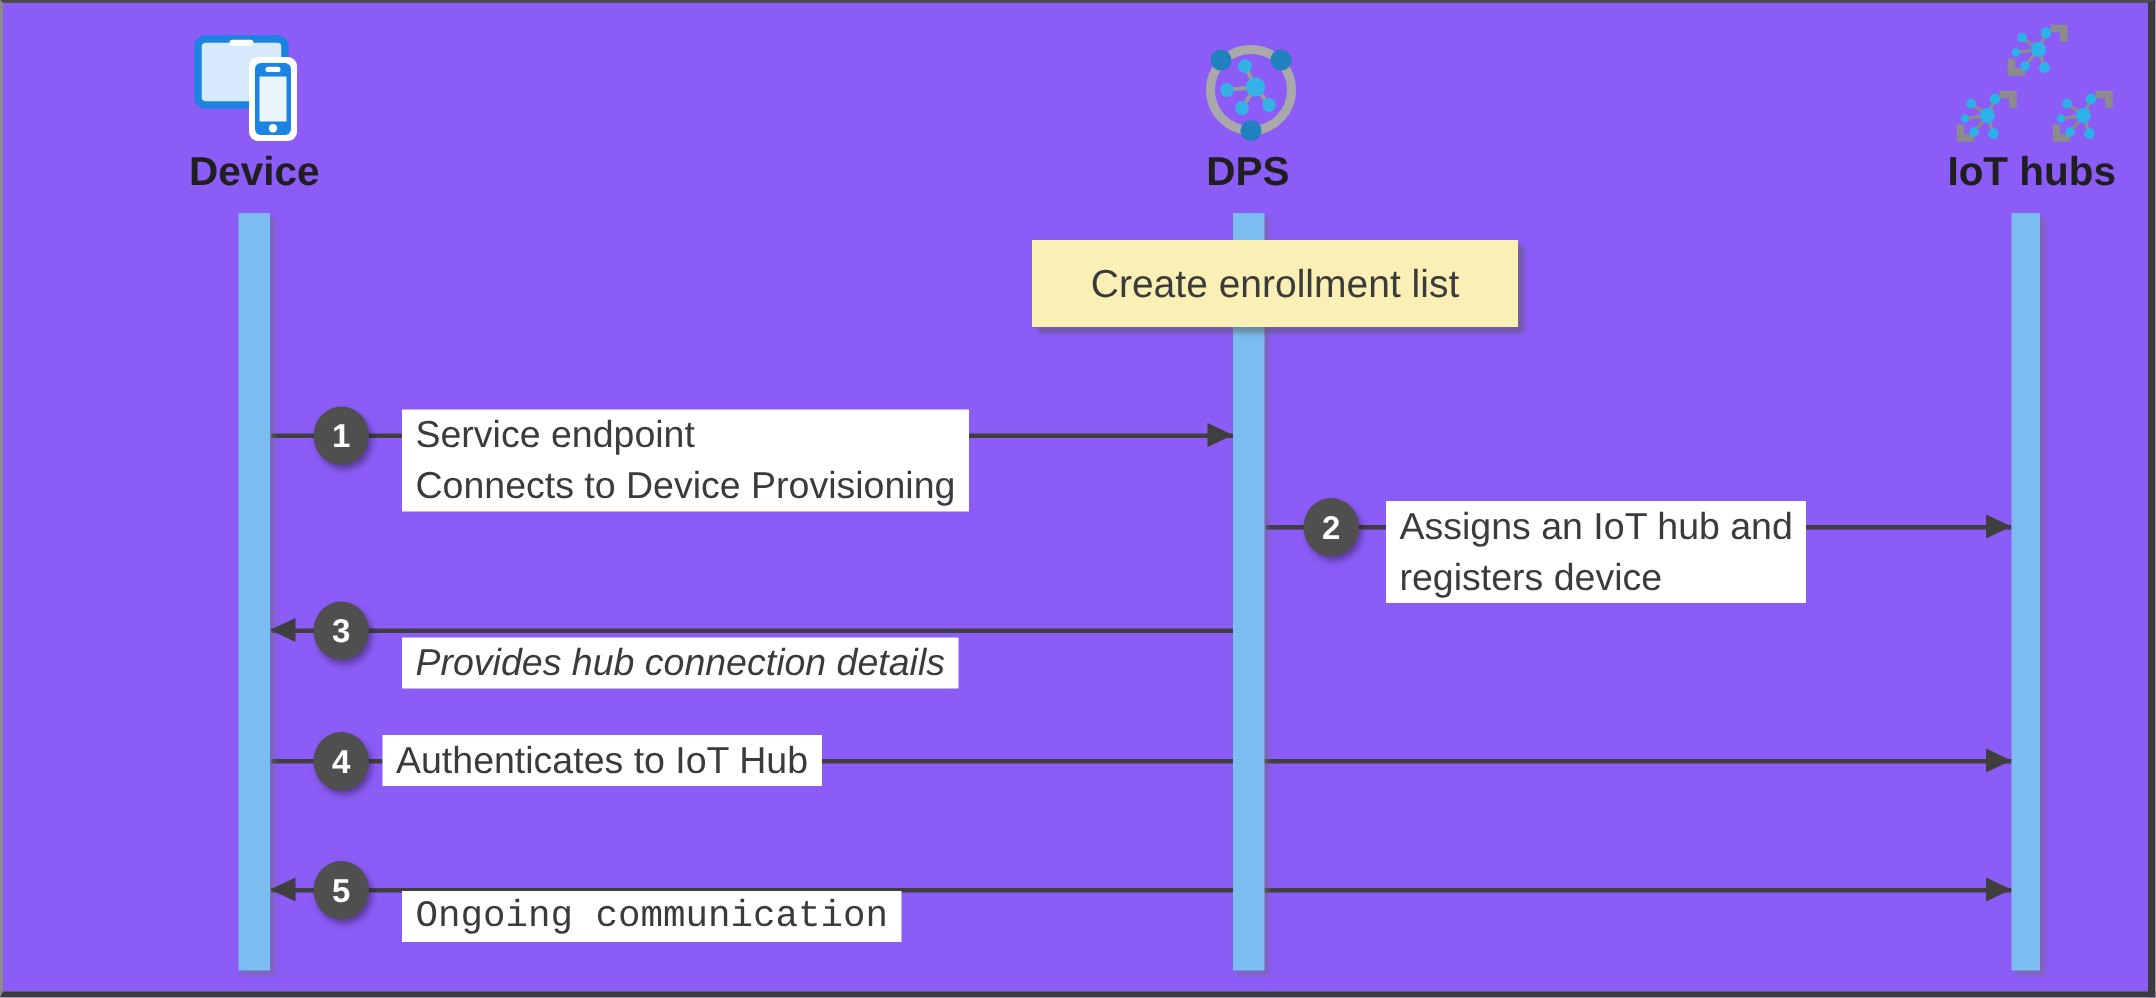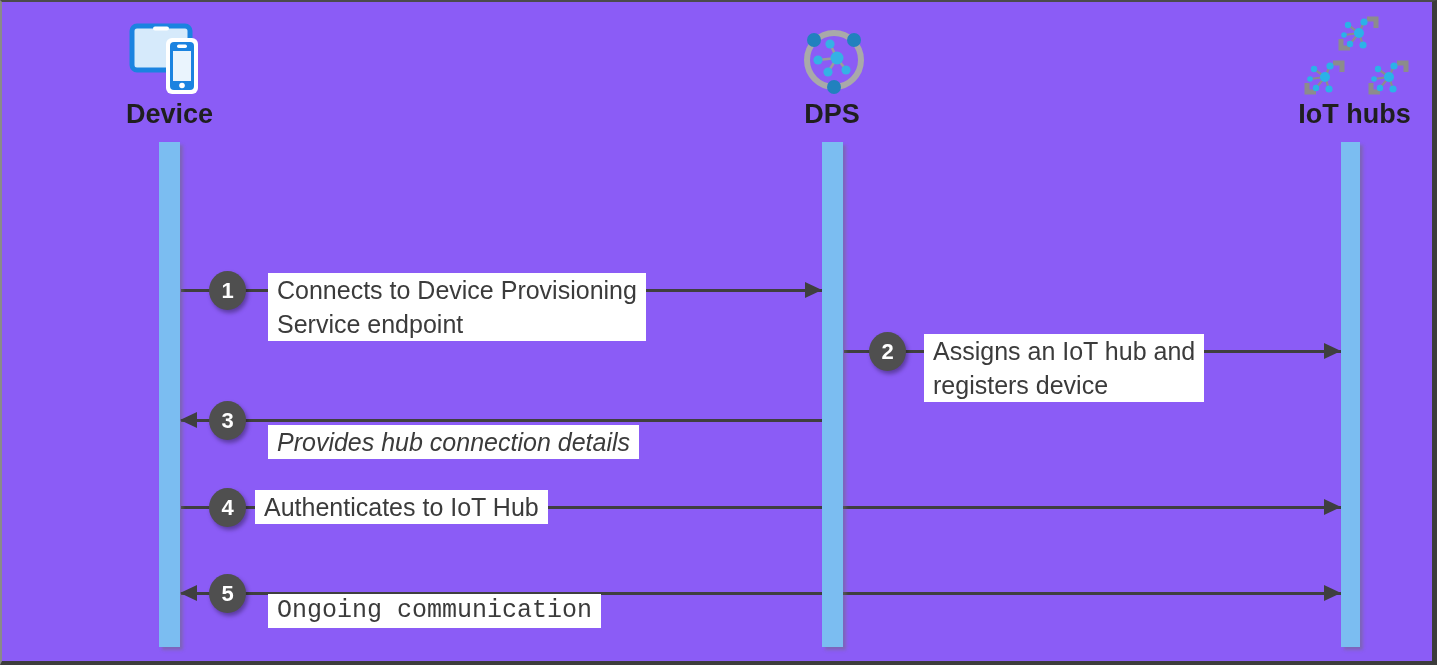--- a/index.html
+++ b/index.html
@@ -87,28 +87,29 @@
   </svg>
 
   <div class="actor-label" style="left:105px;top:97px;width:125px;">Device</div>
   <div class="actor-label" style="left:780px;top:97px;width:100px;">DPS</div>
   <div class="actor-label" style="left:1290px;top:97px;width:125px;">IoT hubs</div>
 
   <div class="lifeline" style="left:157px;"></div>
   <div class="lifeline" style="left:820px;"></div>
   <div class="lifeline" style="left:1339px;width:19px;"></div>
 
+  <div class="note" style="left:686px;width:324px;">Create enrollment list</div>
 
   <div>
     <div class="mline" style="left:179px;top:287px;width:641px;"></div>
     <div class="arr right" style="left:803px;top:280px;"></div>
     <div class="badge" style="left:207px;top:269px;">1</div>
     <div class="step-text" style="left:266px;top:271px;">
+      <div>Service endpoint</div>
       <div>Connects to Device Provisioning</div>
-      <div>Service endpoint</div>
     </div>
   </div>
 
   <div>
     <div class="mline" style="left:842px;top:348px;width:497px;"></div>
     <div class="arr right" style="left:1322px;top:341px;"></div>
     <div class="badge" style="left:867px;top:330px;">2</div>
     <div class="step-text" style="left:922px;top:332px;">
       <div>Assigns an IoT hub and</div>
       <div>registers device</div>

